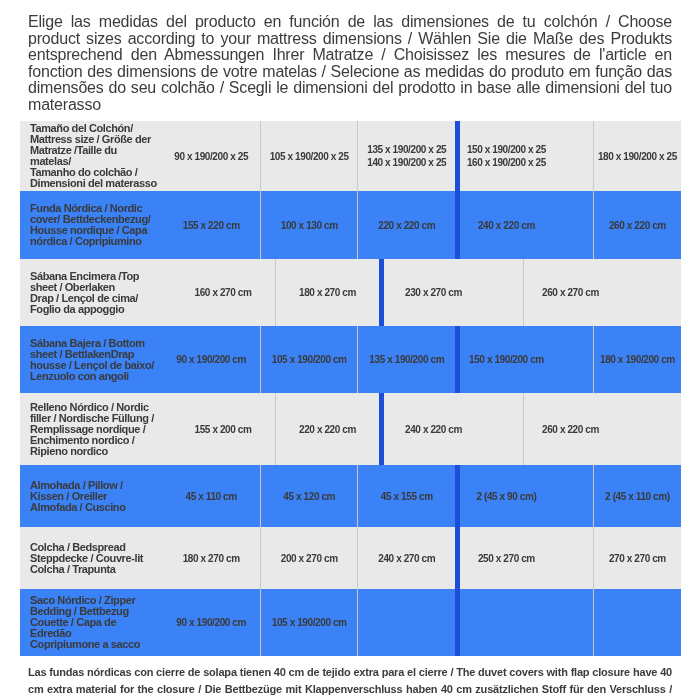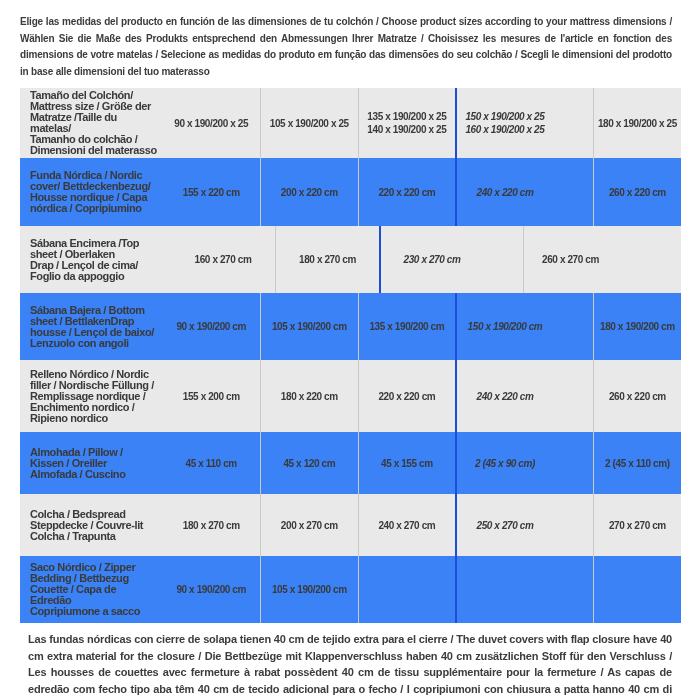--- a/index.html
+++ b/index.html
@@ -9,23 +9,23 @@
   }
   body {
     width: 700px;
     height: 700px;
     font-family: "Liberation Sans", sans-serif;
     color: #3a3a3a;
     overflow: hidden;
     position: relative;
   }
   .intro {
-    margin: 14px 28px 8px 20px;
-    font-size: 10px;
-    font-weight: 700;
+    margin: 14px 28px 8px 28px;
+    font-size: 16px;
+    font-weight: 400;
     line-height: 16.5px;
     letter-spacing: -0.2px;
     text-align: justify;
     color: #3c3c3c;
   }
   .size-table {
     margin-left: 20px;
     width: 661px;
   }
   .trow {
@@ -56,21 +56,21 @@
     font-size: 10px;
     font-weight: 700;
     letter-spacing: -0.4px;
     line-height: 13px;
     white-space: pre-line;
     color: #3a3a3a;
   }
   .val-cell.c1 { width: 104px; }
   .val-cell.c2 { width: 104px; border-left: 1px solid #c9c9c9; }
   .val-cell.c3 { width: 104px; border-left: 1px solid #c9c9c9; }
-  .val-cell.c4 { width: 104px; border-left: 2px solid #1d4ed8; font-style: italic; }
+  .val-cell.c4 { width: 104px; border-left: 5px solid #1d4ed8; }
   .val-cell.c5 { width: 94px;  border-left: 1px solid #c9c9c9; margin-left: 40px; }
   .r1 { height: 70px; }
   .r2 { height: 68px; }
   .r3 { height: 67px; }
   .r4 { height: 67px; }
   .r5 { height: 72px; }
   .r6 { height: 62px; }
   .r7 { height: 62px; }
   .r8 { height: 67px; }
   .footnote {
@@ -104,21 +104,21 @@
 160 x 190/200 x 25</div>
     <div class="val-cell c5">180 x 190/200 x 25</div>
   </div>
 
   <div class="trow plain r2">
     <div class="label-cell">Funda Nórdica /  Nordic
 cover/ Bettdeckenbezug/
 Housse nordique  / Capa
 nórdica / Copripiumino</div>
     <div class="val-cell c1">155 x 220 cm</div>
-    <div class="val-cell c2">200 x 220 cm</div>
+    <div class="val-cell c2">100 x 130 cm</div>
     <div class="val-cell c3">220 x 220 cm</div>
     <div class="val-cell c4">240 x 220 cm</div>
     <div class="val-cell c5">260 x 220 cm</div>
   </div>
 
   <div class="trow shaded r3">
     <div class="label-cell">Sábana Encimera /Top
 sheet / Oberlaken
 Drap / Lençol de cima/
 Foglio da appoggio</div>
@@ -140,21 +140,20 @@
     <div class="val-cell c5">180 x 190/200 cm</div>
   </div>
 
   <div class="trow shaded r5">
     <div class="label-cell">Relleno Nórdico / Nordic
 filler / Nordische Füllung /
 Remplissage nordique /
 Enchimento nordico /
 Ripieno nordico</div>
     <div class="val-cell c1">155 x 200 cm</div>
-    <div class="val-cell c2">180 x 220 cm</div>
     <div class="val-cell c3">220 x 220 cm</div>
     <div class="val-cell c4">240 x 220 cm</div>
     <div class="val-cell c5">260 x 220 cm</div>
   </div>
 
   <div class="trow plain r6">
     <div class="label-cell">Almohada  / Pillow /
 Kissen / Oreiller
 Almofada / Cuscino</div>
     <div class="val-cell c1">45 x 110 cm</div>

